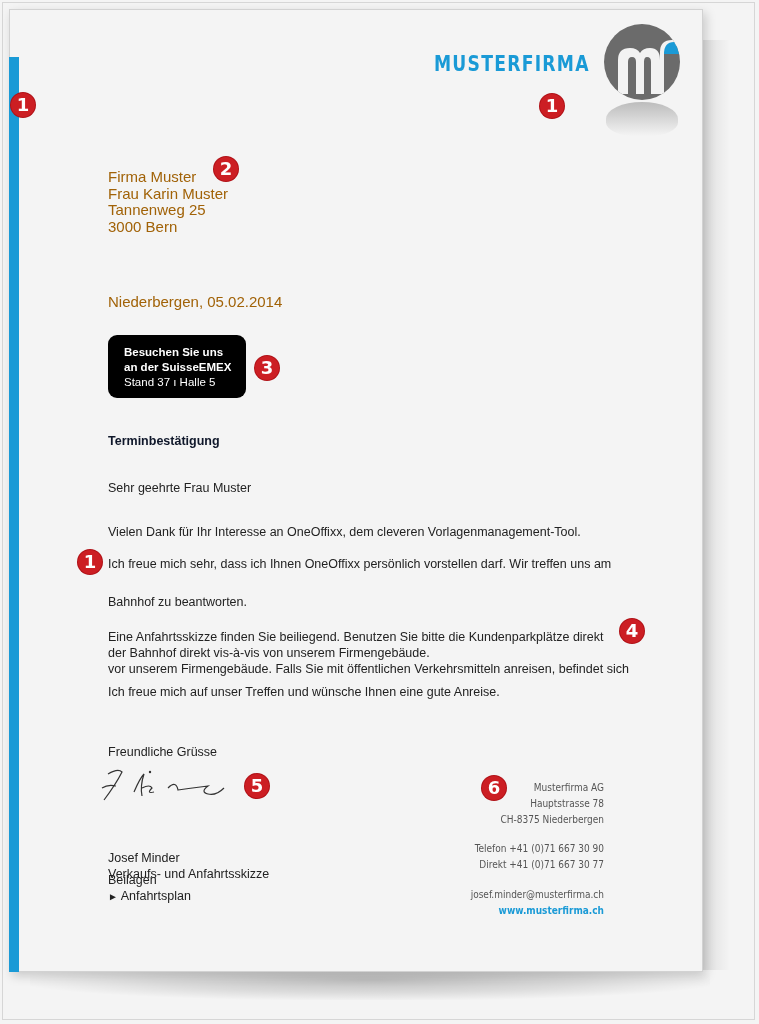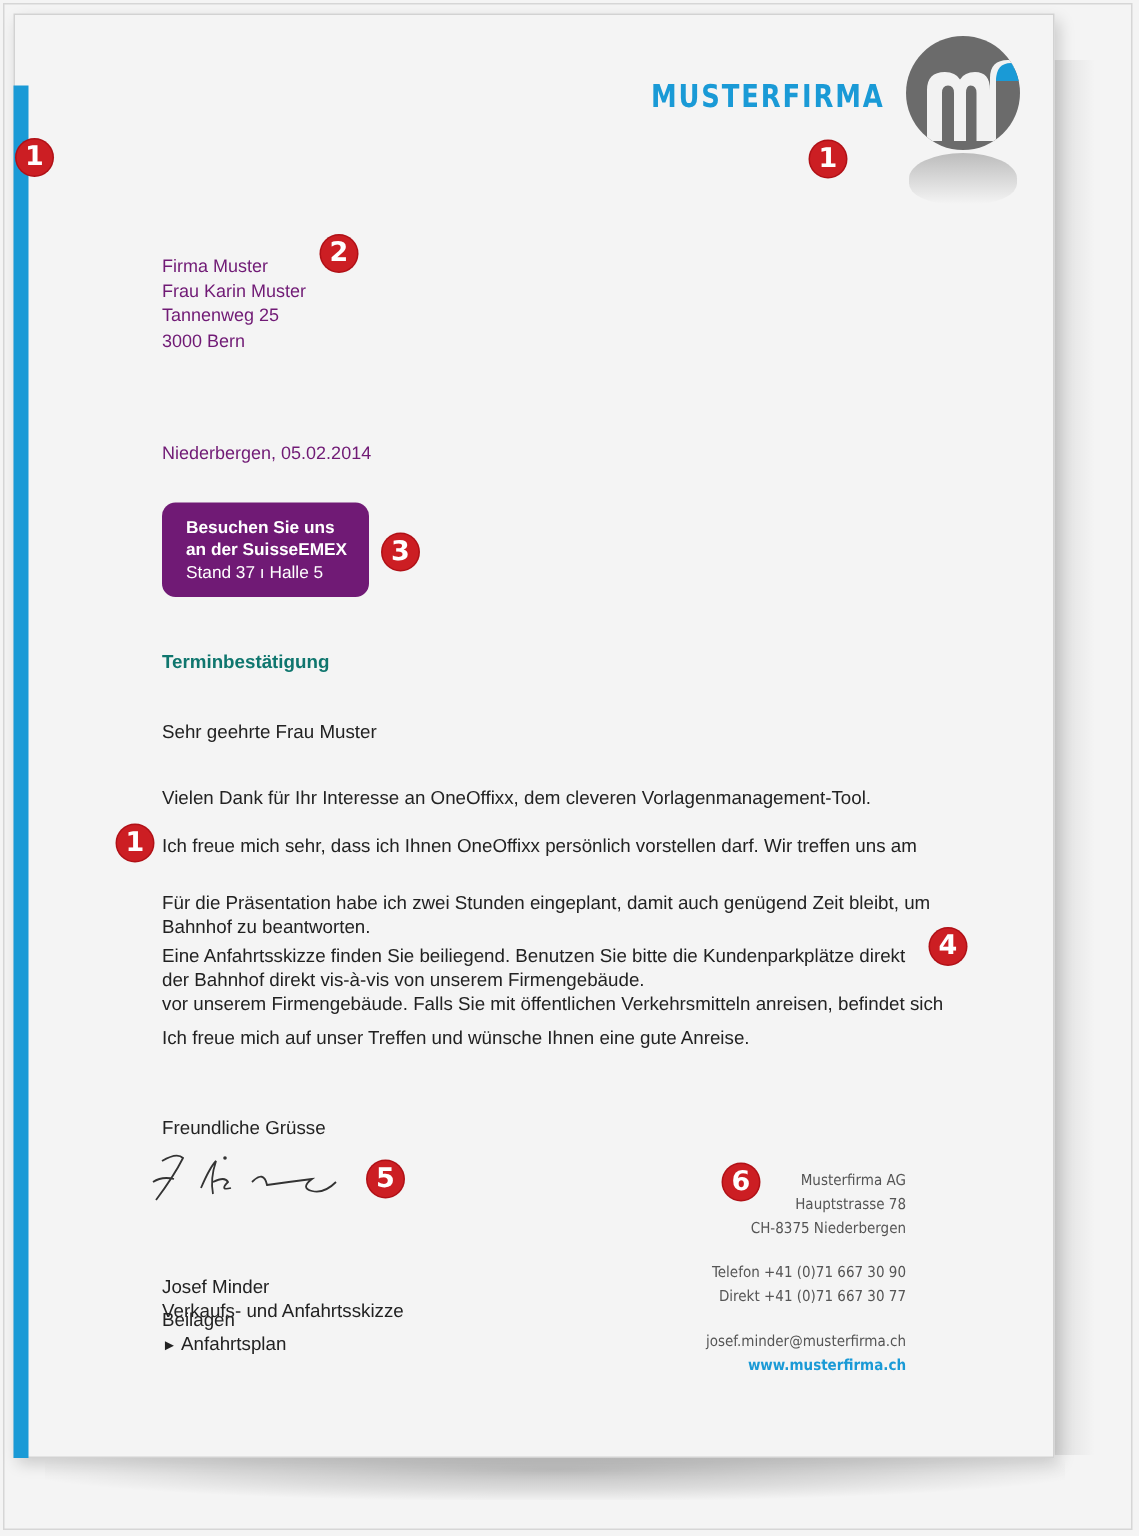--- a/index.html
+++ b/index.html
@@ -7,25 +7,25 @@
   .frame { position:absolute; left:2px; top:2px; width:753px; height:1018px; border:1px solid #d6d6d6; box-sizing:border-box; }
   .shadow { position:absolute; left:30px; top:960px; width:680px; height:40px; background:radial-gradient(ellipse at center, rgba(0,0,0,0.22) 0%, rgba(0,0,0,0.10) 45%, rgba(0,0,0,0) 75%); }
   .shadow-right { position:absolute; left:700px; top:40px; width:30px; height:930px; background:linear-gradient(90deg, rgba(0,0,0,0.10), rgba(0,0,0,0)); }
   .paper { position:absolute; left:9px; top:9px; width:694px; height:963px; background:#f4f4f4; border:1px solid #d2d2d2; box-sizing:border-box; box-shadow: 3px 4px 10px rgba(0,0,0,0.18); }
   .bluebar { position:absolute; left:9px; top:57px; width:10px; height:915px; background:#1a9ad6; }
   .abs { position:absolute; }
   .logo-text { position:absolute; left:434px; top:52px; font-family:"DejaVu Sans", sans-serif; font-weight:bold; font-size:21px; letter-spacing:1.5px; color:#1a9ad6; transform:scaleX(0.82); transform-origin:left top; }
   .logo-circle { position:absolute; left:604px; top:24px; width:76px; height:76px; border-radius:50%; background:#6b6b6b; overflow:hidden; }
   .logo-reflect { position:absolute; left:606px; top:102px; width:72px; height:34px; border-radius:50% 50% 40% 40%; background:linear-gradient(180deg, rgba(120,120,120,0.45), rgba(244,244,244,0)); }
   .badge { position:absolute; width:24px; height:24px; border-radius:50%; background:#cc1e23; color:#fff; font-weight:bold; font-size:18px; line-height:24px; text-align:center; font-family:"DejaVu Sans", sans-serif; box-shadow:0 0 0 1px #b01016; }
-  .t { position:absolute; font-size:12px; color:#701a75; white-space:nowrap; line-height:16px; }
+  .t { position:absolute; font-size:15px; color:#a16207; white-space:nowrap; line-height:16px; }
   .addr div { line-height:16.5px; }
-  .callout { position:absolute; left:108px; top:335px; width:138px; height:63px; background:#701a75; border-radius:9px; color:#fff; box-sizing:border-box; padding:10px 0 0 16px; font-size:11.5px; line-height:15px; }
+  .callout { position:absolute; left:108px; top:335px; width:138px; height:63px; background:#000000; border-radius:9px; color:#fff; box-sizing:border-box; padding:10px 0 0 16px; font-size:11.5px; line-height:15px; }
   .callout .b { font-weight:bold; }
-  .subject { position:absolute; left:108px; top:434px; font-size:12.5px; font-weight:bold; color:#0f766e; }
+  .subject { position:absolute; left:108px; top:434px; font-size:12.5px; font-weight:bold; color:#0f172a; }
   .para { position:absolute; left:108px; font-size:12.5px; line-height:16px; color:#222; white-space:nowrap; }
   .bold { font-weight:bold; }
   .right-col { position:absolute; right:155px; text-align:right; font-family:"DejaVu Sans Condensed", "DejaVu Sans", sans-serif; font-size:10px; color:#555; line-height:16px; white-space:nowrap; }
   .web { color:#1a9ad6; font-weight:bold; }
 </style>
 </head>
 <body>
 
 <div class="frame"></div>
 <div class="shadow-right"></div>
@@ -72,21 +72,20 @@
 
 <div class="para" style="top:480px;">Sehr geehrte Frau Muster</div>
 
 <div class="para" style="top:524px;">Vielen Dank für Ihr Interesse an OneOffixx, dem cleveren Vorlagenmanagement-Tool.</div>
 
 <div class="para" style="top:556px;">
   <div>Ich freue mich sehr, dass ich Ihnen OneOffixx persönlich vorstellen darf. Wir treffen uns am</div>
 </div>
 
 <div class="para" style="top:594px;">
-  <div>Für die Präsentation habe ich zwei Stunden eingeplant, damit auch genügend Zeit bleibt, um</div>
   <div>Bahnhof zu beantworten.</div>
 </div>
 
 <div class="para" style="top:629px;">
   <div>Eine Anfahrtsskizze finden Sie beiliegend. Benutzen Sie bitte die Kundenparkplätze direkt</div>
   <div>der Bahnhof direkt vis-à-vis von unserem Firmengebäude.</div>
   <div>vor unserem Firmengebäude. Falls Sie mit öffentlichen Verkehrsmitteln anreisen, befindet sich</div>
 </div>
 
 <div class="para" style="top:684px;">Ich freue mich auf unser Treffen und wünsche Ihnen eine gute Anreise.</div>

